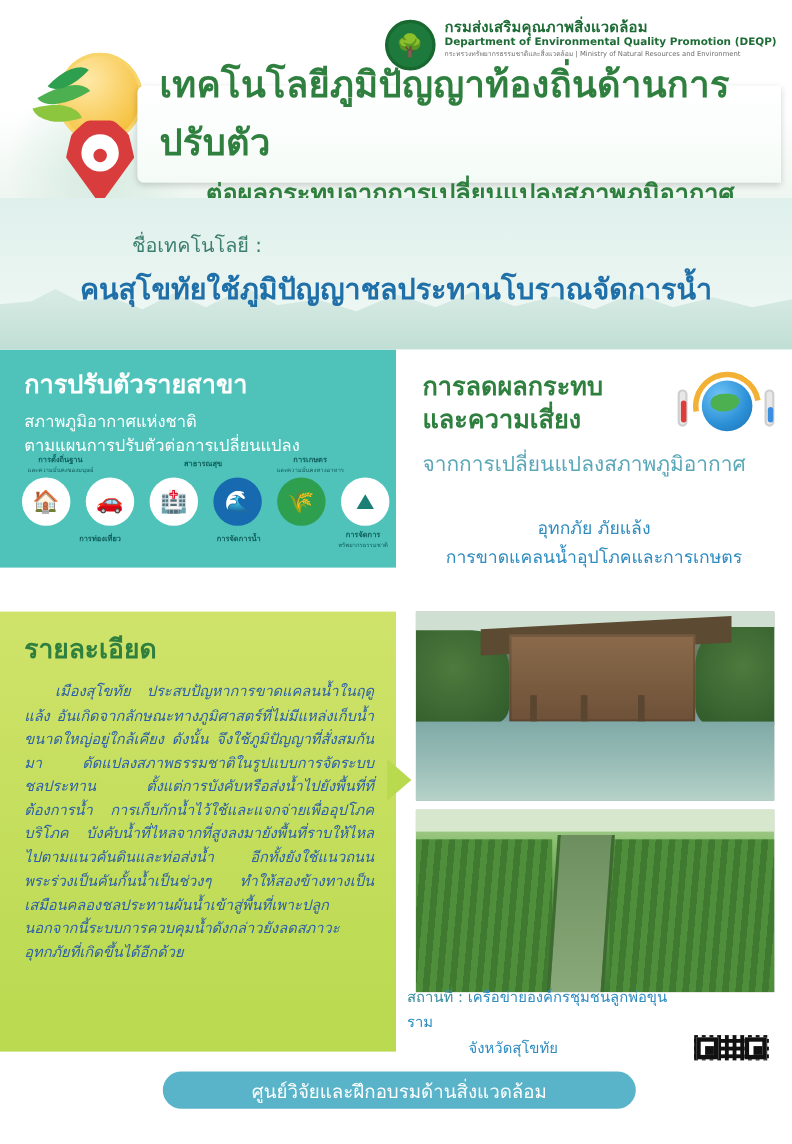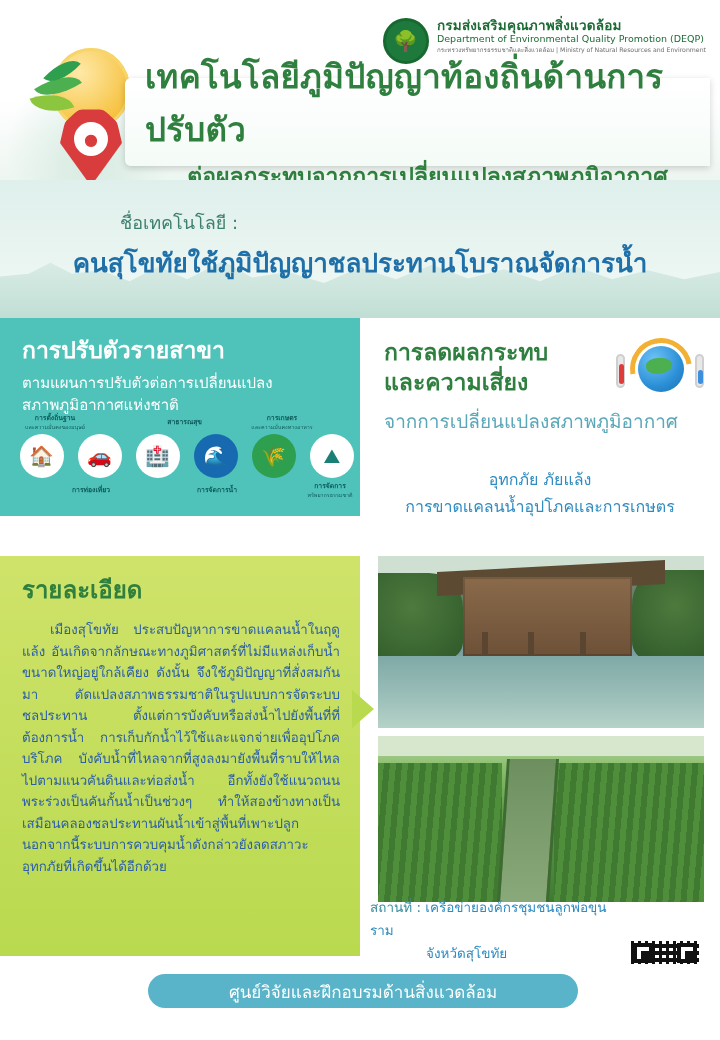--- a/index.html
+++ b/index.html
@@ -37,21 +37,21 @@
     border: 3px solid #17692f;
     display: flex; align-items: center; justify-content: center;
     color: #fff; font-size: 20px;
     flex: 0 0 auto;
   }
   .org-text { line-height: 1.15; }
   .org-text .th {
     font-size: 13.5px; color: #1d6b35; font-weight: bold; letter-spacing: .2px;
   }
   .org-text .en {
-    font-size: 9.5px; color: #1d6b35; font-weight: normal;
+    font-size: 9.5px; color: #1d6b35; font-weight: bold;
   }
   .org-text .sub {
     font-size: 6.2px; color: #6d6d6d; margin-top: 2px;
   }
 
   
   .title-banner {
     position: absolute; left: 125px; top: 78px;
     width: 585px; height: 88px;
     background: linear-gradient(180deg,#ffffff 0%,#f4fbf7 100%);
@@ -200,20 +200,21 @@
     background: linear-gradient(180deg,#cfe36a 0%, #b9d94f 100%);
     padding: 14px 20px 18px 22px;
   }
   .details h3 {
     font-size: 24px; font-weight: bold; color: #2f7f3f;
   }
   .details p {
     margin-top: 10px;
     font-size: 13.3px; line-height: 1.62; color: #2c5fa8; text-align: justify;
     text-indent: 28px;
+    font-style: italic;
   }
   .arrow-tip {
     position: absolute; left: 352px; top: 690px;
     width: 0; height: 0;
     border-top: 19px solid transparent;
     border-bottom: 19px solid transparent;
     border-left: 22px solid #b9d94f;
     z-index: 5;
   }
 
@@ -355,22 +356,22 @@
 
   <div class="name-strip">
     <div class="skyline"></div>
     <div class="name-label">ชื่อเทคโนโลยี :</div>
     <div class="name-value">คนสุโขทัยใช้ภูมิปัญญาชลประทานโบราณจัดการน้ำ</div>
   </div>
 
   <div class="panel-left">
     <h2>การปรับตัวรายสาขา</h2>
     <div class="sub">
+      <div>สภาพภูมิอากาศแห่งชาติ</div>
       <div>ตามแผนการปรับตัวต่อการเปลี่ยนแปลง</div>
-      <div>สภาพภูมิอากาศแห่งชาติ</div>
     </div>
 
     <div class="icon-row">
 
       <div class="icon-cap" style="left:4px; top:0; width:78px;">
         <span>การตั้งถิ่นฐาน</span>
         <span class="small">และความมั่นคงของมนุษย์</span>
       </div>
       <div class="icon-cap" style="left:120px; top:4px; width:70px;text-align:right;">
         <span>สาธารณสุข</span>

